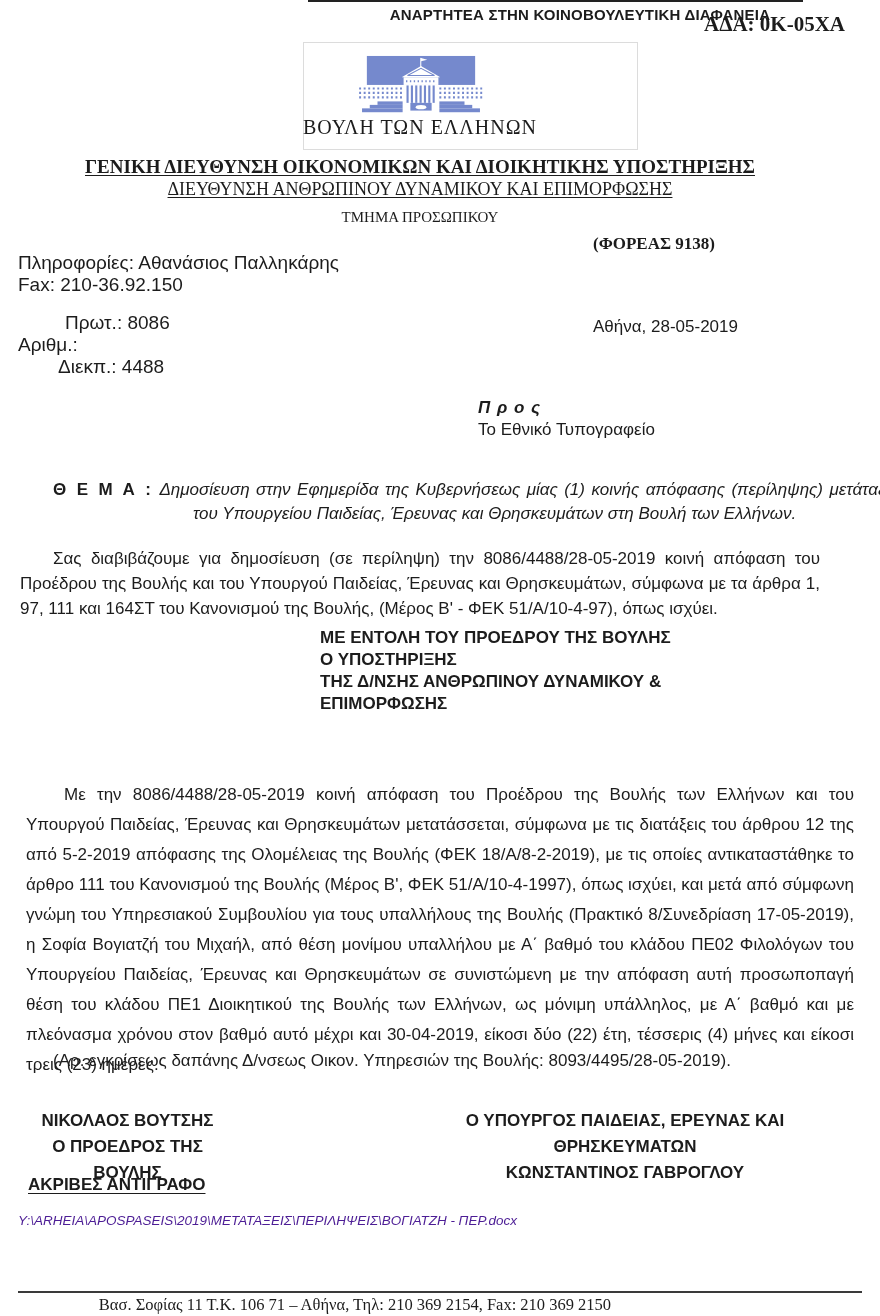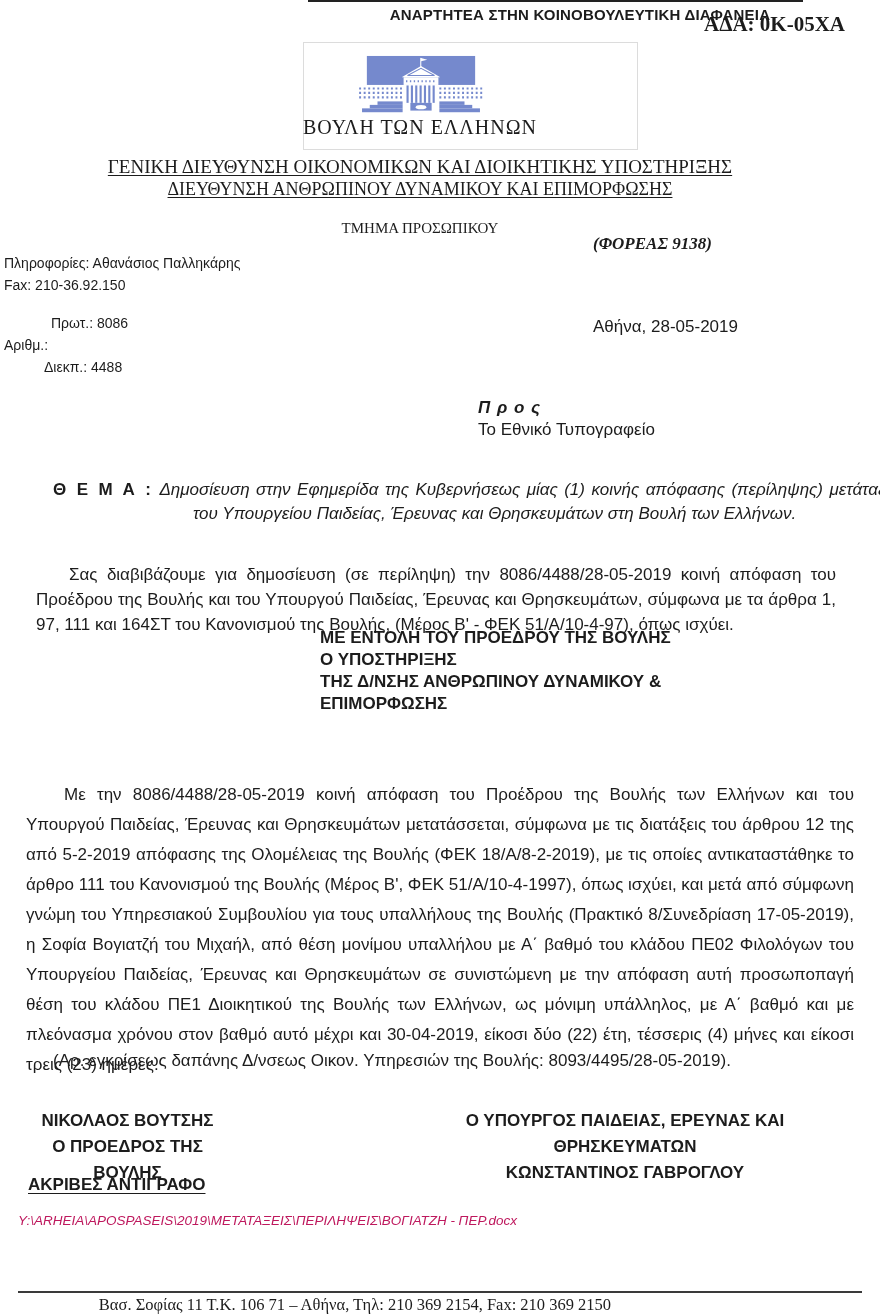--- a/index.html
+++ b/index.html
@@ -13,50 +13,50 @@
 
   .top-artifact { left:308px; top:0; width:495px; height:2px; background:#222; }
   .top-notice { left:340px; top:6px; width:480px; font-size:15px; font-weight:bold; text-align:center; letter-spacing:0.2px; }
   .ada { top:12px; right:35px; font-size:21px; font-weight:bold; font-family:"Liberation Serif", serif; }
 
   .logo-box { left:303px; top:42px; width:333px; height:106px; border:1px solid #dcdcdc; background:#fff; }
   .logo-svg { left:357px; top:55px; }
   .org-name { left:270px; top:116px; width:300px; text-align:center; font-size:20px; letter-spacing:1px; font-family:"Liberation Serif", serif; }
 
   .letterhead { left:0; top:155px; width:840px; text-align:center; font-family:"Liberation Serif", serif; }
-  .lh1 { font-size:19px; line-height:23px; }
+  .lh1 { font-size:19px; line-height:23px;font-weight:bold; }
   .lh2 { font-size:18px; line-height:22px; }
-  .lh3 { font-size:15px; line-height:21px; margin-top:18px; }
+  .lh3 { font-size:15px; line-height:21px; margin-top:7px; }
 
-  .contact { left:4px; top:252px; font-size:14px; line-height:22px; }
+  .contact { left:18px; top:252px; font-size:19px; line-height:22px; }
   .contact .gap { margin-top:16px; }
   .ind-prot { padding-left:47px; }
   .ind-diekp { padding-left:40px; }
 
-  .foreas { left:593px; top:234px; font-size:17px; font-weight:bold; font-style:italic; font-family:"Liberation Serif", serif; }
+  .foreas { left:593px; top:234px; font-size:17px; font-weight:bold; font-family:"Liberation Serif", serif; }
   .date-line { left:593px; top:317px; font-size:17px; }
   .pros { left:478px; top:397px; font-size:17px; line-height:22px; }
   .pros .pl { font-weight:bold; letter-spacing:1px;font-style:italic; }
 
   .subject { left:20px; top:478px; width:800px; font-size:17px; line-height:23.5px; text-align:justify; text-indent:-140px; padding-left:173px; box-sizing:content-box; }
   .subject .lbl { font-weight:bold; letter-spacing:2px; font-style:normal;margin-top:23px; }
   .subject .txt { font-style:italic; }
 
   .par1 { left:20px; top:546px; width:800px; font-size:17px; line-height:25px; text-indent:33px; }
   .order-block { left:320px; top:627px; width:385px; text-align:left; font-weight:bold; font-size:17px; line-height:22px; }
   .signer { left:320px; top:733px; width:385px; text-align:center; font-weight:bold; font-size:17px; }
 
   .par2 { left:26px; top:780px; width:828px; font-size:17px; line-height:30px; text-indent:38px; }
   .approval { left:20px; top:1051px; font-size:17px; text-indent:33px; width:820px; }
 
   .sig-left  { left:20px;  top:1108px; width:215px; text-align:center; font-weight:bold; font-size:17px; line-height:26px; }
   .sig-right { left:400px; top:1108px; width:450px; text-align:center; font-weight:bold; font-size:17px; line-height:26px; }
 
   .certified { left:28px; top:1175px; font-size:17px; font-weight:bold; text-decoration:underline; text-underline-offset:3px; }
-  .file-path { left:18px; top:1213px; font-size:13.5px; font-style:italic; color:#be185d; }
+  .file-path { left:18px; top:1213px; font-size:13.5px; font-style:italic; color:#4c1d95; }
 
   .footer-rule { left:18px; top:1291px; width:844px; height:0; border-top:2px solid #3a3a3a; }
   .footer-addr { left:0; top:1295px; width:710px; text-align:center; font-size:16.5px; font-family:"Liberation Serif", serif; }
 </style>
 </head>
 <body>
 
 <div class="page">
 
   <div class="abs top-artifact"></div>
@@ -121,21 +121,21 @@
   <div class="abs pros">
     <div class="pl">Π ρ ο ς</div>
     <div>Το Εθνικό Τυπογραφείο</div>
   </div>
 
   <p class="abs subject" style="margin:0">
     <span class="lbl">Θ Ε Μ Α :</span>
     <span class="txt">Δημοσίευση στην Εφημερίδα της Κυβερνήσεως μίας (1) κοινής απόφασης (περίληψης) μετάταξης υπαλλήλου του Υπουργείου Παιδείας, Έρευνας και Θρησκευμάτων στη Βουλή των Ελλήνων.</span>
   </p>
 
-  <p class="abs par1 justify" style="margin:16px">Σας διαβιβάζουμε για δημοσίευση (σε περίληψη) την 8086/4488/28-05-2019 κοινή απόφαση του Προέδρου της Βουλής και του Υπουργού Παιδείας, Έρευνας και Θρησκευμάτων, σύμφωνα με τα άρθρα 1, 97, 111 και 164ΣΤ του Κανονισμού της Βουλής, (Μέρος Β' - ΦΕΚ 51/Α/10-4-97), όπως ισχύει.</p>
+  <p class="abs par1 justify" style="margin:0">Σας διαβιβάζουμε για δημοσίευση (σε περίληψη) την 8086/4488/28-05-2019 κοινή απόφαση του Προέδρου της Βουλής και του Υπουργού Παιδείας, Έρευνας και Θρησκευμάτων, σύμφωνα με τα άρθρα 1, 97, 111 και 164ΣΤ του Κανονισμού της Βουλής, (Μέρος Β' - ΦΕΚ 51/Α/10-4-97), όπως ισχύει.</p>
 
   <div class="abs order-block">
     <div>ΜΕ ΕΝΤΟΛΗ ΤΟΥ ΠΡΟΕΔΡΟΥ ΤΗΣ ΒΟΥΛΗΣ</div>
     <div>Ο ΥΠΟΣΤΗΡΙΞΗΣ</div>
     <div>ΤΗΣ Δ/ΝΣΗΣ ΑΝΘΡΩΠΙΝΟΥ ΔΥΝΑΜΙΚΟΥ &amp; ΕΠΙΜΟΡΦΩΣΗΣ</div>
   </div>
 
   <p class="abs par2 justify" style="margin:0">Με την 8086/4488/28-05-2019 κοινή απόφαση του Προέδρου της Βουλής των Ελλήνων και του Υπουργού Παιδείας, Έρευνας και Θρησκευμάτων μετατάσσεται, σύμφωνα με τις διατάξεις του άρθρου 12 της από 5-2-2019 απόφασης της Ολομέλειας της Βουλής (ΦΕΚ 18/Α/8-2-2019), με τις οποίες αντικαταστάθηκε το άρθρο 111 του Κανονισμού της Βουλής (Μέρος Β', ΦΕΚ 51/Α/10-4-1997), όπως ισχύει, και μετά από σύμφωνη γνώμη του Υπηρεσιακού Συμβουλίου για τους υπαλλήλους της Βουλής (Πρακτικό 8/Συνεδρίαση 17-05-2019), η Σοφία Βογιατζή του Μιχαήλ, από θέση μονίμου υπαλλήλου με Α΄ βαθμό του κλάδου ΠΕ02 Φιλολόγων του Υπουργείου Παιδείας, Έρευνας και Θρησκευμάτων σε συνιστώμενη με την απόφαση αυτή προσωποπαγή θέση του κλάδου ΠΕ1 Διοικητικού της Βουλής των Ελλήνων, ως μόνιμη υπάλληλος, με Α΄ βαθμό και με πλεόνασμα χρόνου στον βαθμό αυτό μέχρι και 30-04-2019, είκοσι δύο (22) έτη, τέσσερις (4) μήνες και είκοσι τρεις (23) ημέρες.</p>
 
   <p class="abs approval" style="margin:0">(Αρ. εγκρίσεως δαπάνης Δ/νσεως Οικον. Υπηρεσιών της Βουλής: 8093/4495/28-05-2019).</p>

